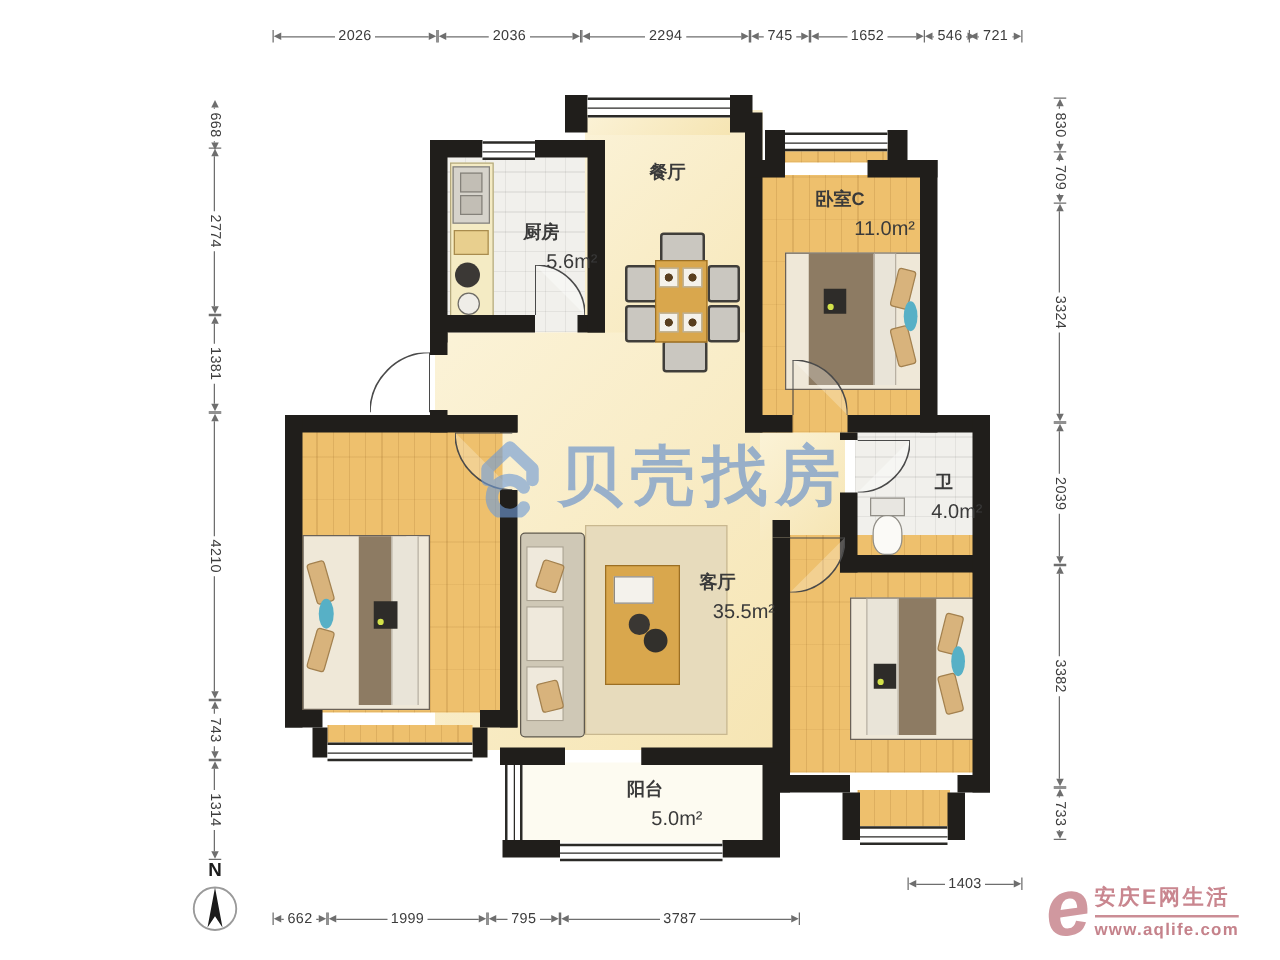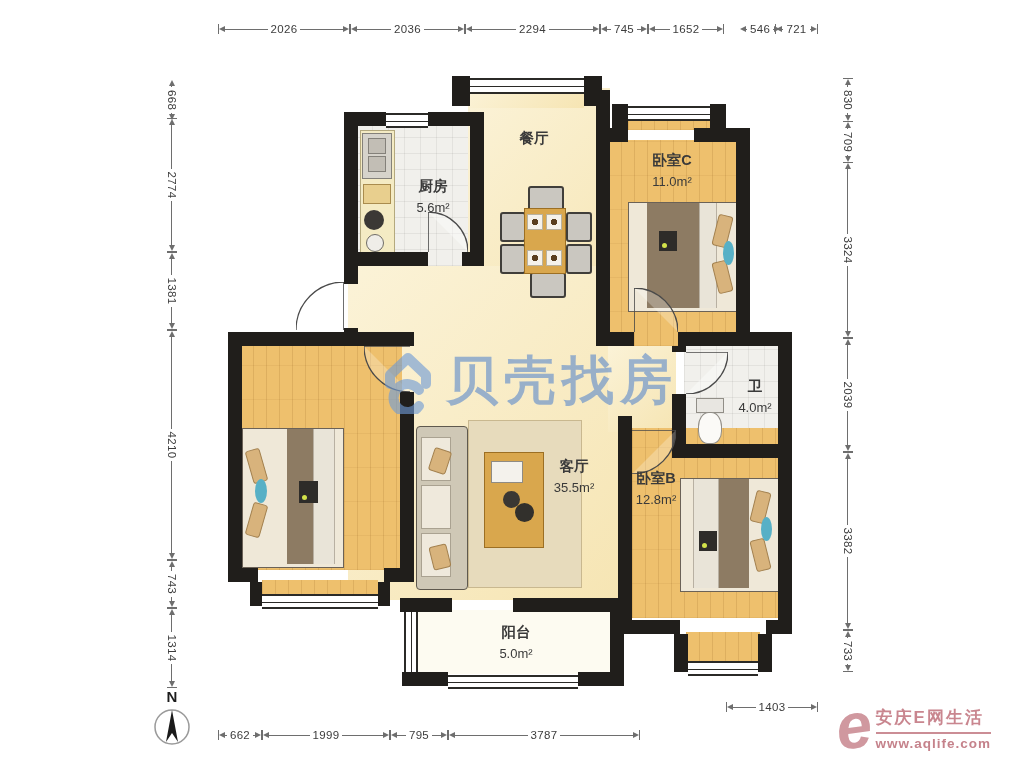--- a/index.html
+++ b/index.html
@@ -46,21 +46,21 @@
   .runner { position:absolute; background:#e9e4d8; border-left:1px solid #b8b0a2; border-right:1px solid #b8b0a2; }
   .bpil { position:absolute; background:#d8b37c; border:1px solid #a3814f; border-radius:3px; }
   .knob { position:absolute; background:#57b0c6; border-radius:50%; }
   .bobj { position:absolute; background:#2e2c29; }
   .bobj::after { content:""; position:absolute; left:3px; bottom:3px; width:5px; height:5px; border-radius:50%; background:#d3e24a; }
   .chair { position:absolute; background:#cac7c0; border:2px solid #403e3a; border-radius:3px; }
   .plate { position:absolute; width:14px; height:14px; border:1px solid #b9b29f;
            background:radial-gradient(circle at 50% 50%, #5a3f1e 0 3px, #f5f2ea 3.5px); }
   .rlabel { position:absolute; z-index:7; text-align:center; color:#3a3a3a; line-height:1.5; }
   .rlabel .rn { font-weight:bold; font-size:14.5px; display:block; }
-  .rlabel .ra { font-size:13px; display:block; }
+  .rlabel .ra { font-size:16px; display:block;text-align:right; }
 
   
   .bk-mark { position:absolute; z-index:8; display:flex; align-items:center; gap:10px; opacity:0.62; }
   .bk-text { font-size:52px; font-weight:bold; color:#5f8ccc; letter-spacing:6px; white-space:nowrap; }
   .aq-mark { position:absolute; z-index:8; display:flex; align-items:flex-start; }
   .aq-e { font-size:64px; line-height:52px; font-style:italic; font-weight:bold; color:#cb8d95; opacity:0.9;
           transform:rotate(-8deg); }
   .aq-lines { margin-left:4px; margin-top:6px; }
   .aq-name { font-size:17px; font-weight:bold; color:#c9868f; letter-spacing:2px; }
   .aq-url { font-size:13.5px; font-weight:bold; color:#c5828b; letter-spacing:1px; border-top:2px solid #cb8d95; padding-top:2px; margin-top:3px; }
@@ -250,24 +250,20 @@
       <span class="ra">11.0m²</span>
   </div>
   <div class="rlabel" style="left:528px;top:456px;width:92px;">
     <span class="rn">客厅</span>
       <span class="ra">35.5m²</span>
   </div>
   <div class="rlabel" style="left:724px;top:376px;width:62px;">
     <span class="rn">卫</span>
       <span class="ra">4.0m²</span>
   </div>
-  <div class="rlabel" style="left:608px;top:468px;width:96px;">
-    <span class="rn">卧室B</span>
-      <span class="ra">12.8m²</span>
-  </div>
   <div class="rlabel" style="left:470px;top:622px;width:92px;">
     <span class="rn">阳台</span>
       <span class="ra">5.0m²</span>
   </div>
 
   <div class="dim" style="left:218px;top:22px;width:132px;">
       <i class="ah al"></i>
       <i class="ln"></i>
       <span class="num">2026</span>
       <i class="ln"></i>
@@ -287,21 +283,21 @@
       <i class="ln"></i>
       <i class="ah ar"></i>
     </div>
   <div class="dim" style="left:600px;top:22px;width:48px;">
       <i class="ah al"></i>
       <i class="ln"></i>
       <span class="num">745</span>
       <i class="ln"></i>
       <i class="ah ar"></i>
     </div>
-  <div class="dim" style="left:648px;top:22px;width:76px;">
+  <div class="dim" style="left:648px;top:22px;width:92px;">
       <i class="ah al"></i>
       <i class="ln"></i>
       <span class="num">1652</span>
       <i class="ln"></i>
       <i class="ah ar"></i>
     </div>
   <div class="dim" style="left:740px;top:22px;width:35px;">
       <i class="ah al"></i>
       <i class="ln"></i>
       <span class="num">546</span>

